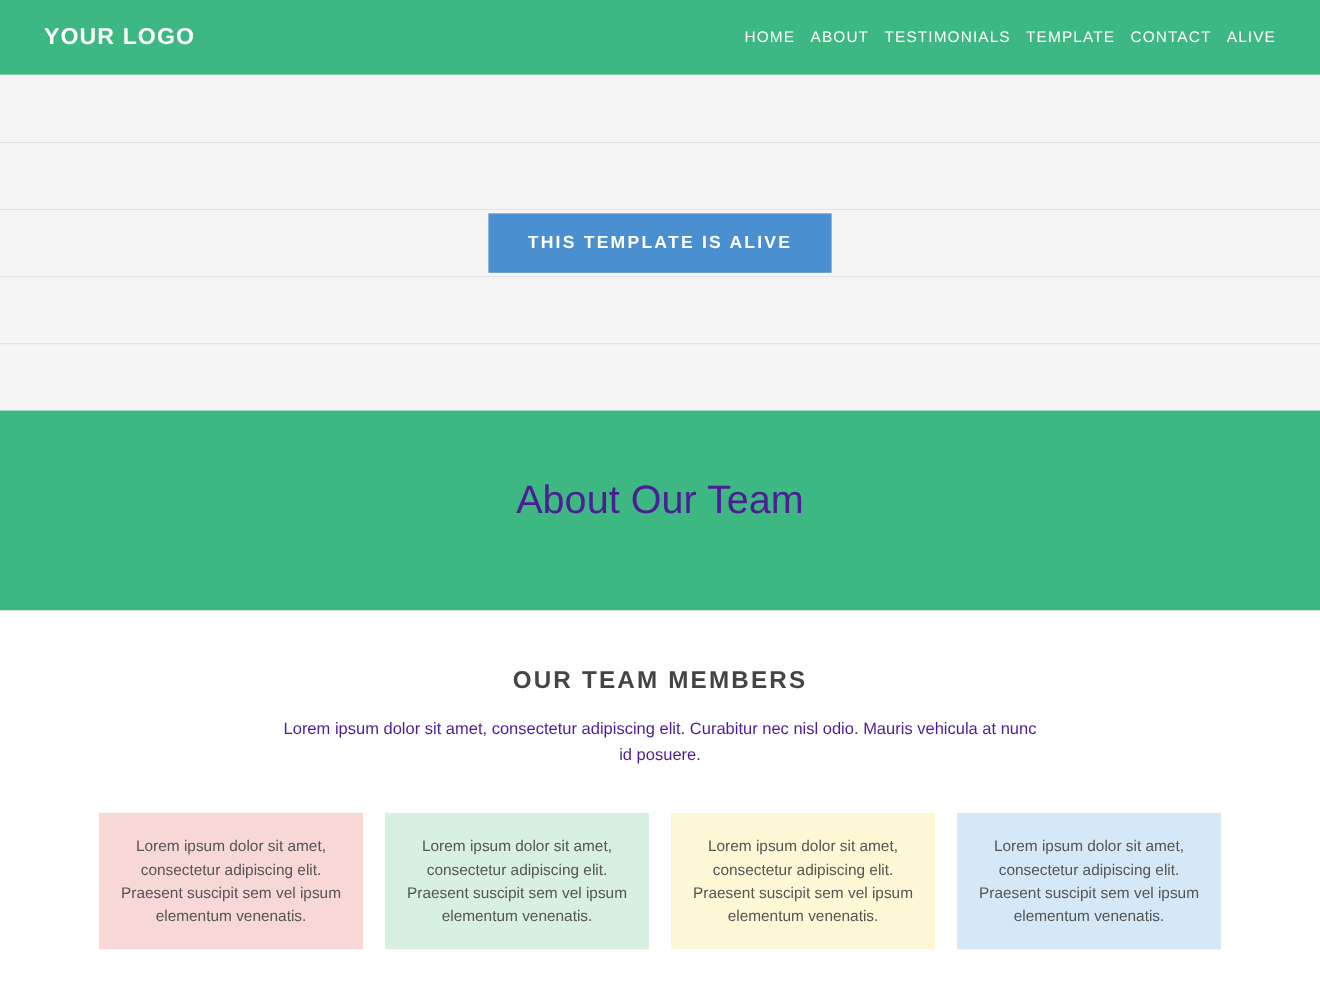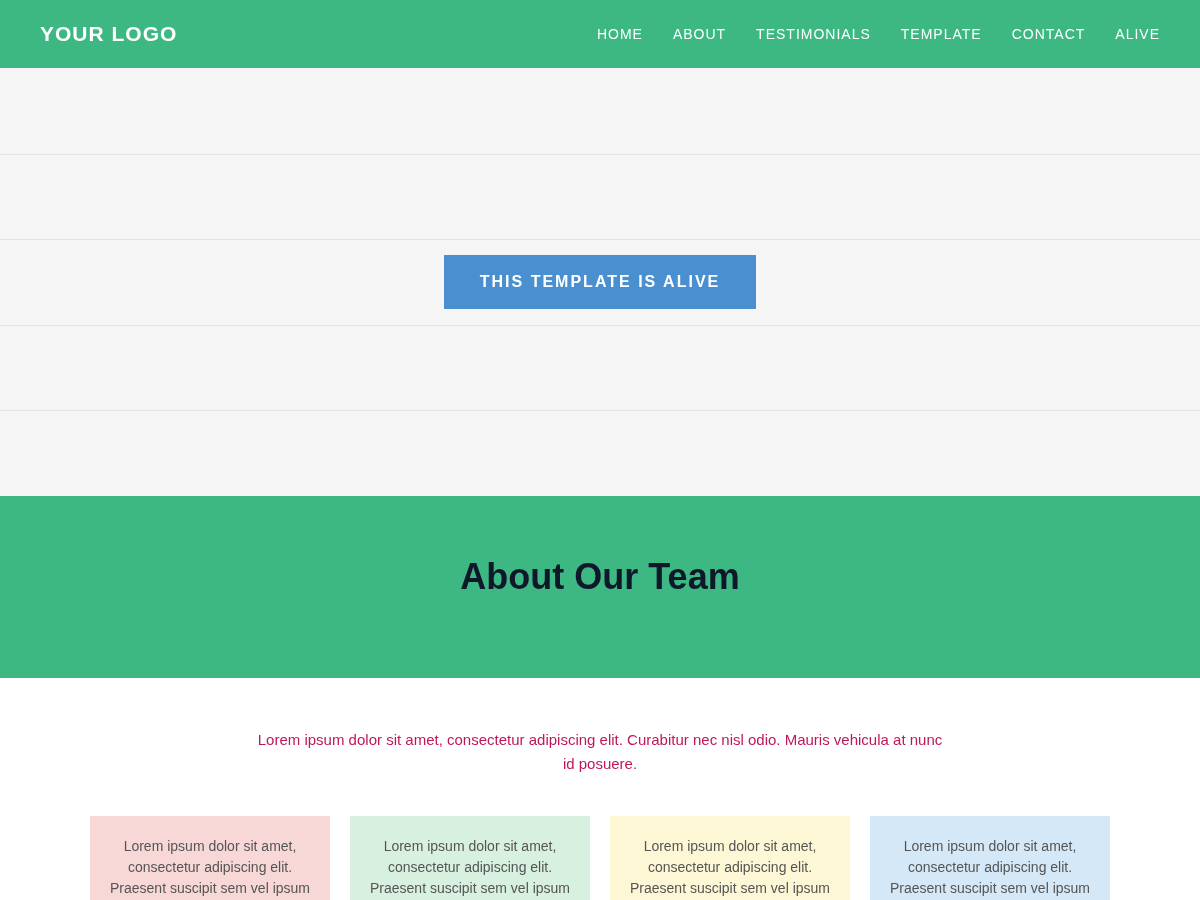--- a/index.html
+++ b/index.html
@@ -27,35 +27,35 @@
 
     .nav-logo {
       color: white;
       font-size: 21px;
       font-weight: bold;
       letter-spacing: 1px;
     }
 
     .nav-links {
       display: flex;
-      gap: 30px;
+      gap: 14px;
       list-style: none;
     }
 
     .nav-links li a {
       color: white;
       text-decoration: none;
       font-size: 14px;
       letter-spacing: 1px;
     }
 
     
     .hero {
       background-color: #f5f5f5;
-      height: 428px;
+      height: 305px;
       display: flex;
       align-items: center;
       justify-content: center;
       position: relative;
     }
 
     .hero-btn {
       background-color: #4a90d0;
       color: white;
       border: none;
@@ -68,23 +68,23 @@
 
     
     .about-section {
       background-color: #3db882;
       padding: 60px 40px;
       text-align: center;
       min-height: 140px;
     }
 
     .about-title {
-      color: #0f172a;
+      color: #4c1d95;
       font-size: 36px;
-      font-weight: bold;
+      font-weight: normal;
       margin-bottom: 20px;
     }
 
     .about-subtitle {
       color: rgba(255,255,255,0.9);
       font-size: 15px;
     }
 
     
     .team-section {
@@ -95,21 +95,21 @@
 
     .team-title {
       font-size: 22px;
       font-weight: bold;
       letter-spacing: 2px;
       color: #444;
       margin-bottom: 20px;
     }
 
     .team-description {
-      color: #be185d;
+      color: #4c1d95;
       font-size: 15px;
       max-width: 700px;
       margin: 0 auto 40px;
       line-height: 1.6;
     }
 
     .team-cards {
       display: flex;
       gap: 20px;
       justify-content: center;
@@ -194,20 +194,21 @@
     <div class="hero-line" style="top: 80%;"></div>
   </div>
   <button class="hero-btn">THIS TEMPLATE IS ALIVE</button>
 </section>
 
 <section class="about-section">
   <h2 class="about-title">About Our Team</h2>
 </section>
 
 <section class="team-section">
+  <h2 class="team-title">OUR TEAM MEMBERS</h2>
   <p class="team-description">Lorem ipsum dolor sit amet, consectetur adipiscing elit. Curabitur nec nisl odio. Mauris vehicula at nunc id posuere.</p>
   <div class="team-cards">
     <div class="team-card team-card-1">Lorem ipsum dolor sit amet, consectetur adipiscing elit. Praesent suscipit sem vel ipsum elementum venenatis.</div>
     <div class="team-card team-card-2">Lorem ipsum dolor sit amet, consectetur adipiscing elit. Praesent suscipit sem vel ipsum elementum venenatis.</div>
     <div class="team-card team-card-3">Lorem ipsum dolor sit amet, consectetur adipiscing elit. Praesent suscipit sem vel ipsum elementum venenatis.</div>
     <div class="team-card team-card-4">Lorem ipsum dolor sit amet, consectetur adipiscing elit. Praesent suscipit sem vel ipsum elementum venenatis.</div>
   </div>
 </section>
 
 </body></html>

